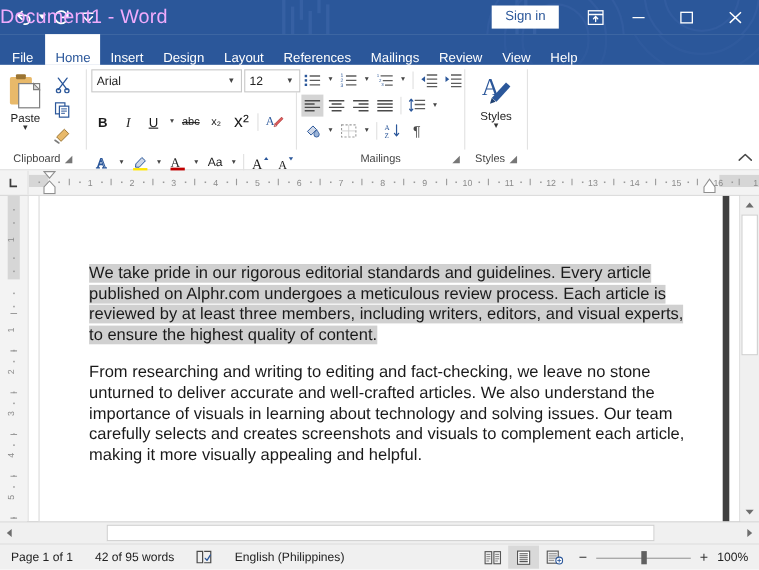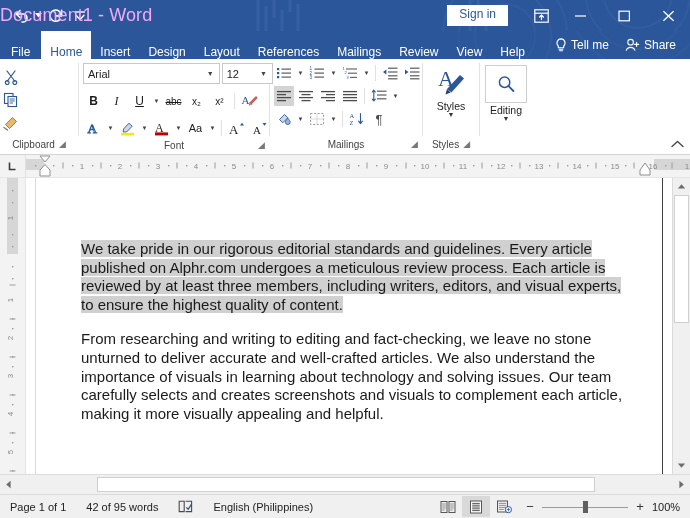--- a/index.html
+++ b/index.html
@@ -73,21 +73,21 @@
   .paste-big{
     width:46px;display:flex;flex-direction:column;align-items:center;padding-top:2px;cursor:default;
   }
   .paste-label{font-size:10.5px;color:#222;margin-top:1px;}
   .caret-dn{font-size:7px;color:#333;line-height:8px;margin-top:-1px;}
   .clip-small{display:flex;flex-direction:column;align-items:center;gap:2px;padding-top:3px;}
   .sbtn{width:22px;height:21px;display:flex;align-items:center;justify-content:center;}
 
   
   .g-font{width:190px;}
-  .font-rows{display:flex;flex-direction:column;gap:7px;padding-left:4px;width:100%;}
+  .font-rows{display:flex;flex-direction:column;gap:17px;padding-left:4px;width:100%;}
   .frow{display:flex;align-items:center;gap:2px;}
   .combo{
     border:1px solid #c8c8c8;background:#fff;height:19px;display:flex;align-items:center;
     font-size:11px;color:#222;padding:0 2px 0 4px;
   }
   .combo .val{flex:1;}
   .combo .arr{font-size:7px;color:#444;padding:0 3px;}
   .fname{width:131px;}
   .fsize{width:44px;}
   .tbtn{
@@ -128,21 +128,21 @@
   .ruler-svg{position:absolute;left:0;top:0;}
 
   
   .work{flex:1;display:flex;min-height:0;background:#868686;position:relative;}
   .vruler{
     width:25px;flex:0 0 25px;background:#f3f3f3;position:relative;border-right:1px solid #e5e5e5;overflow:hidden;
   }
   .docarea{flex:1;position:relative;background:#ffffff;overflow:hidden;}
   .page{
     position:absolute;left:9px;right:9px;top:0;bottom:0;background:#ffffff;
-    border-left:1px solid #d9d9d9;border-right:1px solid #404040;
+    border-left:1px solid #d9d9d9;border-right:6px solid #404040;
   }
   .text-body{
     position:absolute;left:45px;right:27px;top:62px;
     font-family:"Liberation Sans", sans-serif;font-size:15px;line-height:18.6px;color:#1a1a1a;
   }
   .para{margin:0 0 16px 0;}
   .para .hl{background:#d0d0d0;}
 
   
   .vscroll{
@@ -292,43 +292,36 @@
       </div>
     <div class="tab">
         <span>Review</span>
       </div>
     <div class="tab">
         <span>View</span>
       </div>
     <div class="tab">
         <span>Help</span>
       </div>
-    <div class="ts-right">
-      <div class="item">
-        <svg width="12" height="14" viewBox="0 0 12 14">
-            <path d="M6 0.9 A4.1 4.1 0 0 0 3.3 8.0 L3.3 9.8 h5.4 L8.7 8.0 A4.1 4.1 0 0 0 6 0.9 Z" stroke="#fff" stroke-width="1.1" fill="none"></path>
-            <path d="M4.1 11.2 h3.8 M4.6 12.7 h2.8" stroke="#fff" stroke-width="1.1" stroke-linecap="round"></path>
-          </svg>
-        <span>Tell me</span>
-      </div>
-      <div class="item">
-        <svg width="15" height="14" viewBox="0 0 15 14">
-            <circle cx="5.6" cy="4.2" r="2.8" stroke="#fff" stroke-width="1.1" fill="none"></circle>
-            <path d="M1.2 12.6 A4.6 4.6 0 0 1 10 12.6" stroke="#fff" stroke-width="1.1" fill="none"></path>
-            <path d="M11.6 4.4 v4 M9.6 6.4 h4" stroke="#fff" stroke-width="1.1" stroke-linecap="round"></path>
-          </svg>
-        <span>Share</span>
-      </div>
-    </div>
   </div>
 
   <div class="ribbon">
 
     <div class="group g-clipboard">
       <div class="group-body">
+        <div class="paste-big">
+          <svg width="36" height="36" viewBox="0 0 36 36">
+            <rect x="4" y="5" width="20" height="25" rx="1.5" fill="#e8b96a"></rect>
+            <rect x="9.5" y="2.5" width="9" height="4.5" rx="1" fill="#9b7432"></rect>
+            <rect x="12" y="11" width="19" height="22" fill="#ffffff" stroke="#7f7f7f" stroke-width="1.1"></rect>
+            <path d="M25.5 11 L31 16.5 L25.5 16.5 Z" fill="#d8d8d8" stroke="#7f7f7f" stroke-width="1"></path>
+          </svg>
+          <div class="paste-label">Paste</div>
+          <div class="caret-dn">▼</div>
+        </div>
         <div class="clip-small">
           <div class="sbtn">
             <svg width="16" height="16" viewBox="0 0 16 16">
                 <path d="M4 2 L12 12.5 M12 2 L4 12.5" stroke="#2b579a" stroke-width="1.2" fill="none" stroke-linecap="round"></path>
                 <circle cx="4.2" cy="13.6" r="1.9" stroke="#2b579a" stroke-width="1.2" fill="none"></circle>
                 <circle cx="11.8" cy="13.6" r="1.9" stroke="#2b579a" stroke-width="1.2" fill="none"></circle>
               </svg>
           </div>
           <div class="sbtn">
             <svg width="16" height="16" viewBox="0 0 16 16">
@@ -366,21 +359,21 @@
               <span class="arr">▼</span>
             </div>
           </div>
           <div class="frow">
             <div class="tbtn" style="font-weight:bold">B</div>
             <div class="tbtn" style="font-style:italic;font-family:'Liberation Serif',serif">I</div>
             <div class="tbtn" style="text-decoration:underline">U</div>
             <div class="mini-caret">▼</div>
             <div class="tbtn" style="text-decoration:line-through;font-size:10px">abc</div>
             <div class="tbtn" style="font-size:10px">x₂</div>
-            <div class="tbtn" style="font-size:10px">x²</div>
+            <div class="tbtn" style="font-size:16px">x²</div>
             <div class="vsep"></div>
             <div class="tbtn">
               <svg width="17" height="16" viewBox="0 0 17 16">
                   <text x="0.5" y="11" font-family="Liberation Serif, serif" font-size="11" fill="#2b579a">A</text>
                   <path d="M9 9.5 L15 3.5 L16.2 5 L10.2 11 Z" fill="#e05c5c" stroke="#a33" stroke-width=".7"></path>
                   <path d="M9 9.5 L8.2 12.2 L10.8 11.3 Z" fill="#f0b7b7" stroke="#a33" stroke-width=".6"></path>
                 </svg>
             </div>
           </div>
           <div class="frow">
@@ -608,32 +601,20 @@
       </div>
       <div class="group-label">
         <span>Styles</span>
         <span class="dialog-launcher">◢</span>
       </div>
     </div>
 
     <div class="group-sep"></div>
 
     <div class="group g-editing">
-      <div class="group-body" style="justify-content:center">
-        <div class="big-btn">
-          <div class="edit-box">
-            <svg width="20" height="20" viewBox="0 0 20 20">
-                <circle cx="8.6" cy="8.2" r="5.2" stroke="#2b579a" stroke-width="1.5" fill="none"></circle>
-                <path d="M12.6 12.2 L17.4 17" stroke="#2b579a" stroke-width="1.8" stroke-linecap="round"></path>
-              </svg>
-          </div>
-          <div class="big-label">Editing</div>
-          <div class="caret-dn">▼</div>
-        </div>
-      </div>
       <div class="group-label">&nbsp;</div>
     </div>
 
     <div class="ribbon-collapse">
       <svg width="13" height="8" viewBox="0 0 13 8">
           <path d="M1 6.6 L6.5 1.4 L12 6.6" stroke="#4a4a4a" stroke-width="1.4" fill="none" stroke-linecap="round" stroke-linejoin="round"></path>
         </svg>
     </div>
   </div>
 

